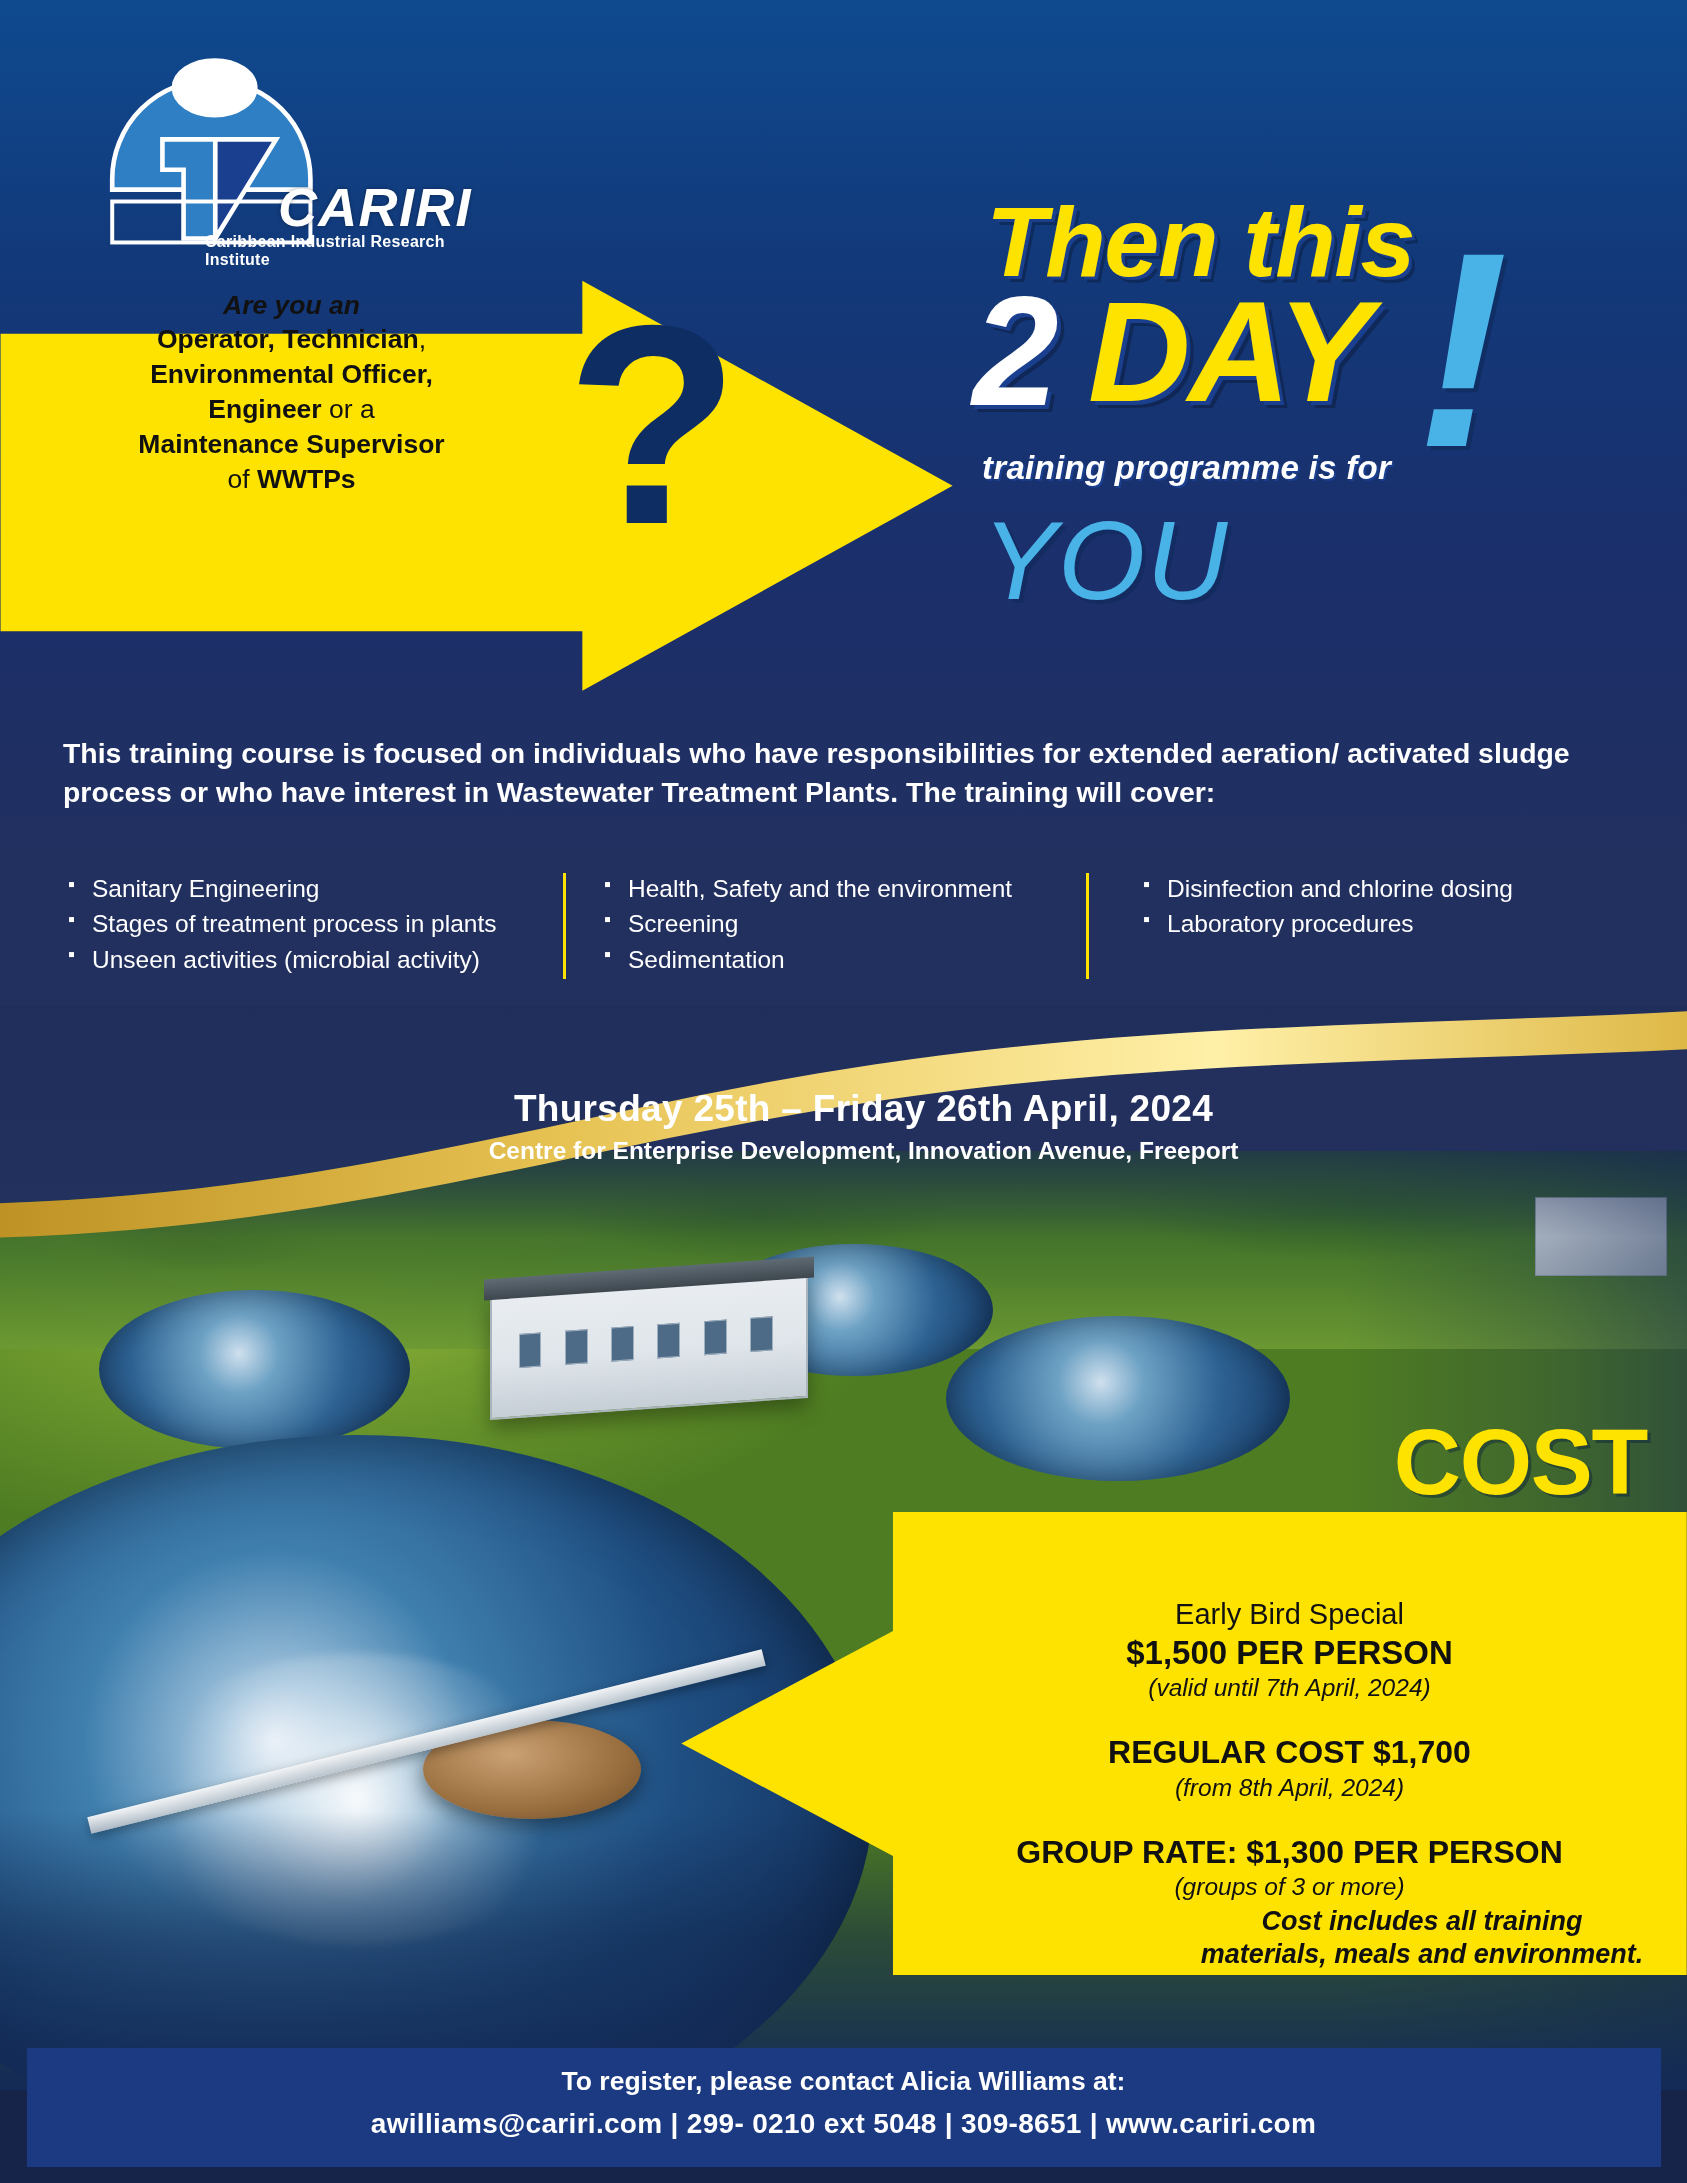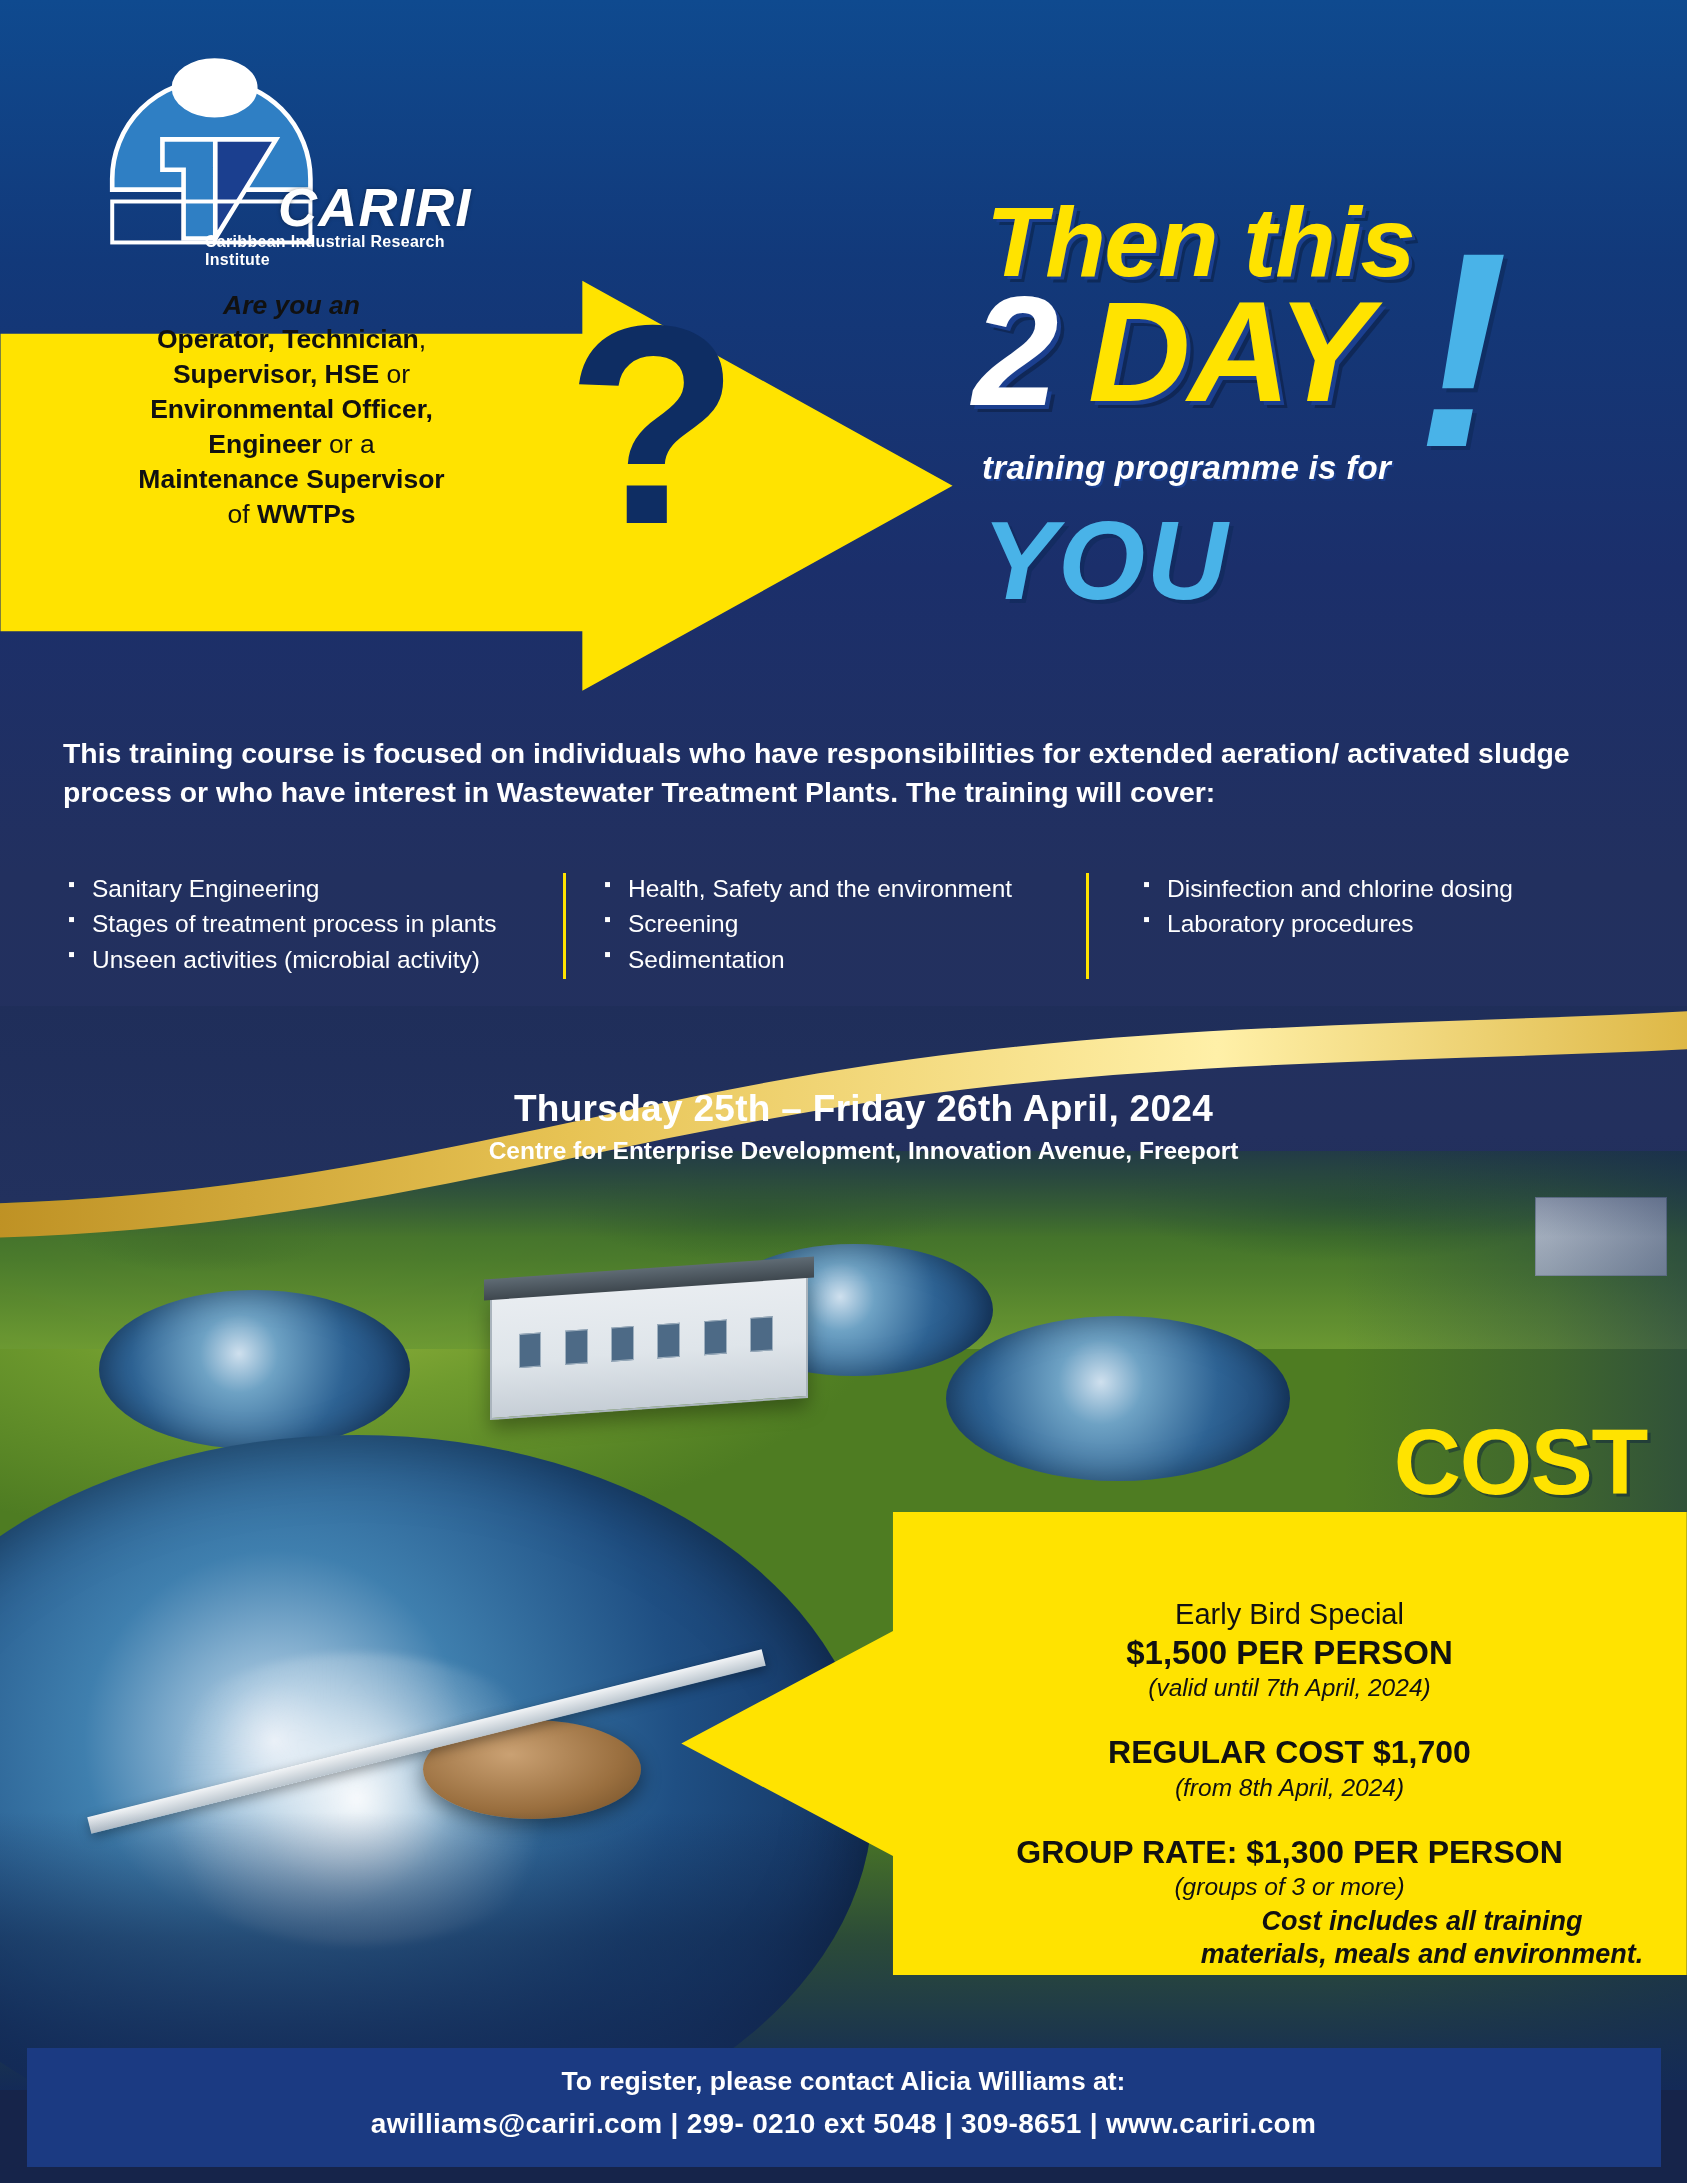--- a/index.html
+++ b/index.html
@@ -205,21 +205,21 @@
   }
   .hero-prog {
     position: absolute; left: 36px; top: 284px;
     font-size: 33px; font-style: italic; font-weight: bold;
     color: #ffffff;
     text-shadow: 2px 2px 0 #1b3f8f;
     letter-spacing: 0.3px;
   }
   .hero-you {
     position: absolute; left: 36px; top: 331px;
-    font-size: 112px; font-weight: bold; font-style: italic;
+    font-size: 112px; font-weight: normal; font-style: italic;
     color: #49b3e8; letter-spacing: 1.3px;
     text-shadow: 4px 4px 0 rgba(12,40,85,.5);
   }
 
   
   .intro {
     position: absolute;
     left: 63px; top: 734px; width: 1542px;
     color: #ffffff;
     font-size: 28.4px;
@@ -375,23 +375,20 @@
 
   <div class="arrow-banner">
     <svg width="1006" height="476" viewBox="0 0 1520 720">
       <path d="M0,20 L880,20 L880,-60 L1440,250 L880,560 L880,470 L0,470 Z" fill="#ffe300" transform="translate(0,90)"></path>
     </svg>
     <div class="arrow-text">
       <div class="l1">Are you an</div>
       <div>
         <span>Operator, Technician</span><span class="reg">,</span>
       </div>
-      <div>
-        <span>Supervisor, HSE</span><span class="reg"> or</span>
-      </div>
       <div>Environmental Officer,</div>
       <div>
         <span>Engineer</span><span class="reg"> or a</span>
       </div>
       <div>Maintenance Supervisor</div>
       <div>
         <span class="reg">of </span><span>WWTPs</span>
       </div>
     </div>
     <div class="qmark">?</div>

